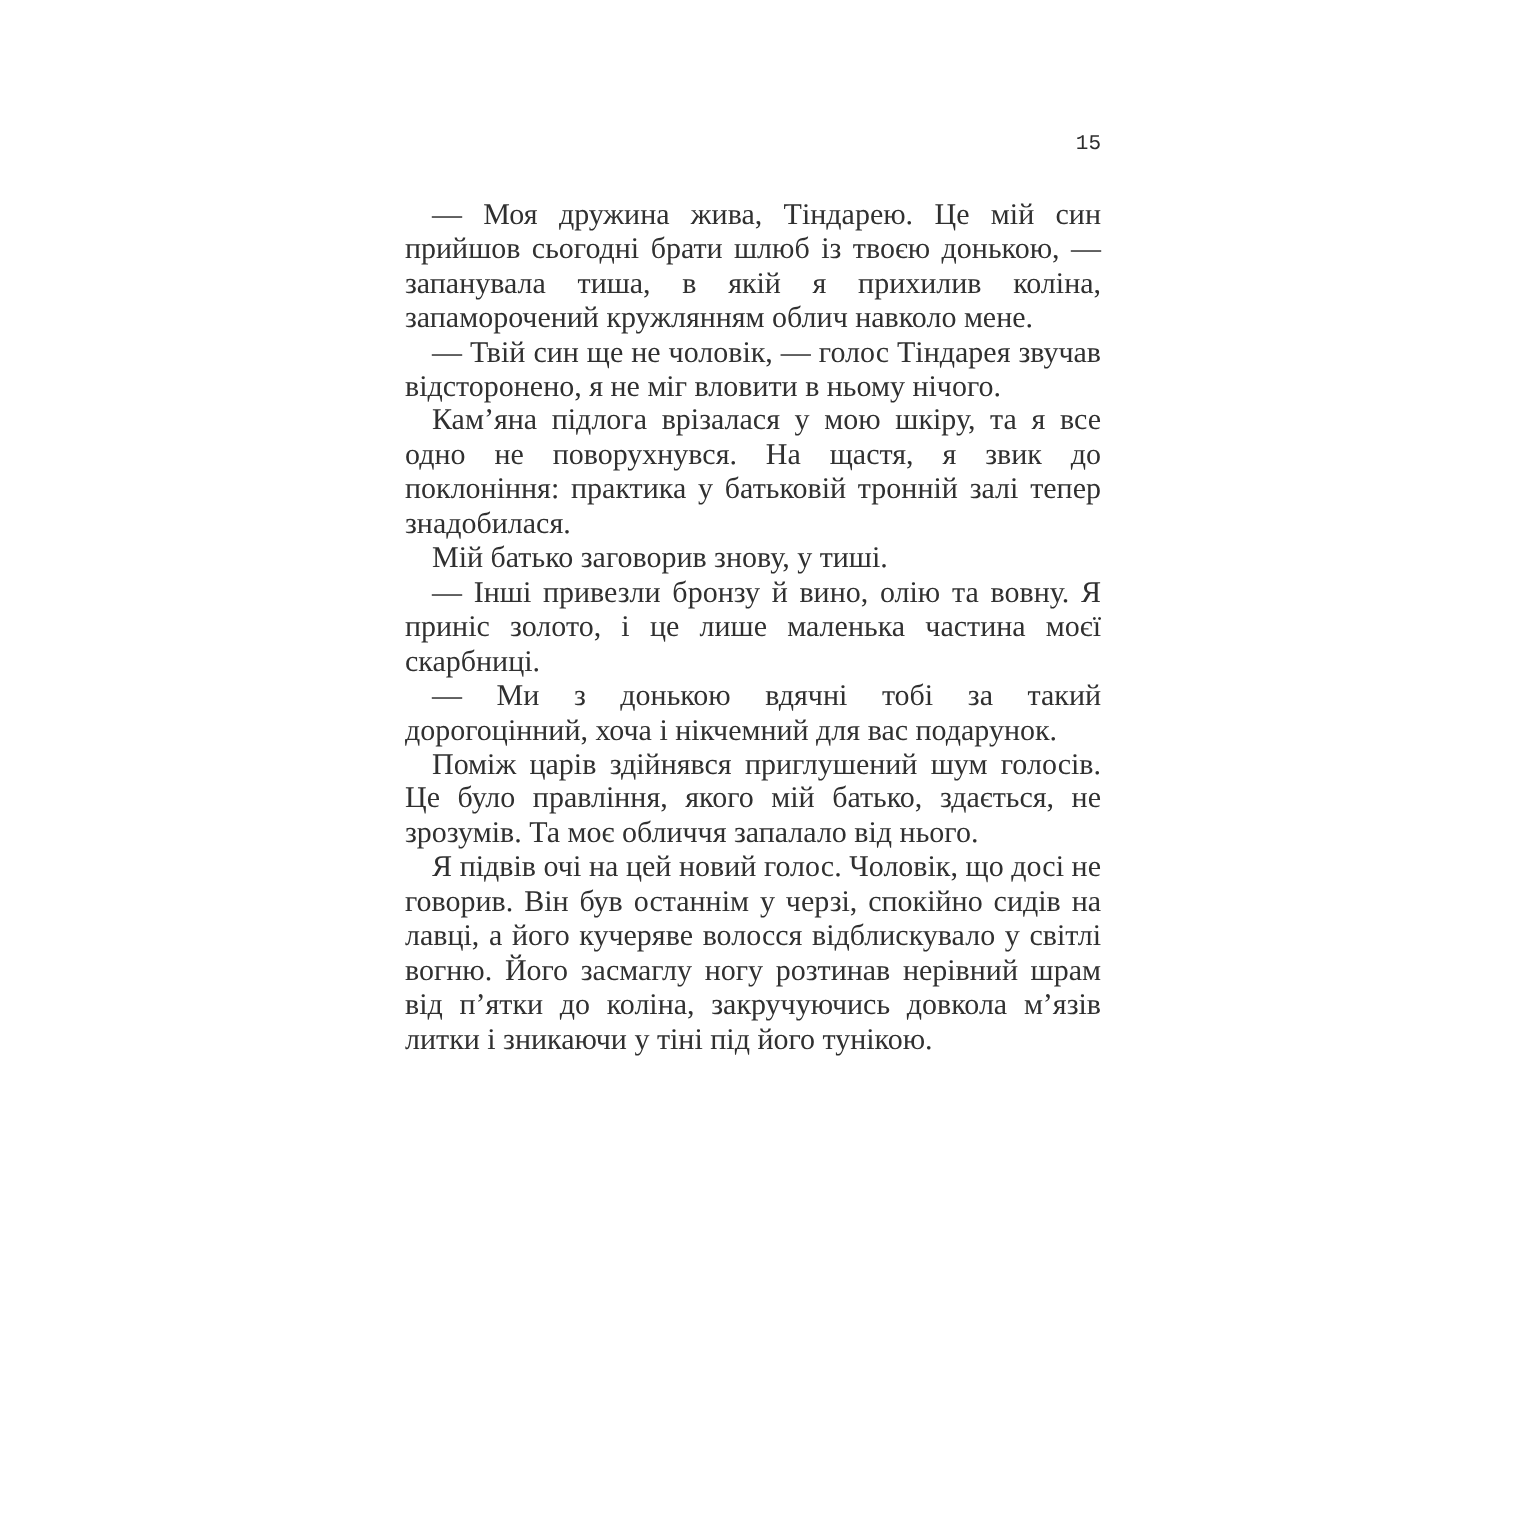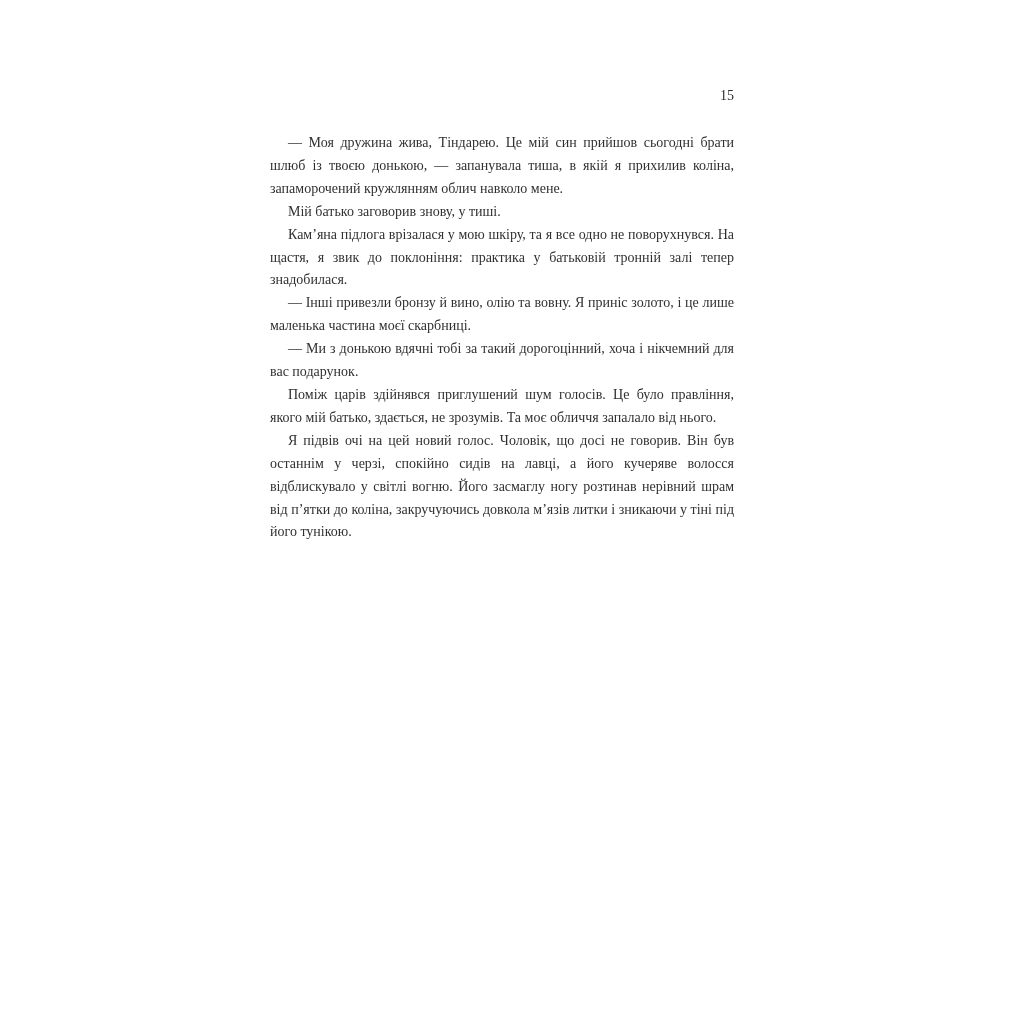--- a/index.html
+++ b/index.html
@@ -12,48 +12,49 @@
       height: 1024px;
       position: relative;
       overflow: hidden;
     }
     .page-number {
       position: absolute;
       top: 88px;
       left: 700px;
       width: 34px;
       text-align: right;
-      font-family: Liberation Serif, serif;
+      font-family: Liberation Mono, monospace;
       font-size: 14px;
       color: #2e2e2e;
     }
     .text-block {
       position: absolute;
       top: 132px;
       left: 270px;
       width: 464px;
       font-family: "Liberation Serif", "DejaVu Serif", serif;
-      font-size: 14px;
+      font-size: 20px;
       line-height: 22.9px;
       color: #303030;
       text-align: justify;
       hyphens: manual;
     }
     .text-block p {
       margin: 0;
       text-indent: 18px;
       text-align-last: left;
     }
   </style>
 </head>
 <body>
 
 <div class="page-number">15</div>
 
 <div class="text-block">
   <p>— Моя дружина жива, Тіндарею. Це мій син прийшов сьогодні брати шлюб із твоєю донькою, — запанувала тиша, в якій я прихилив коліна, запаморочений кружлянням облич навколо мене.</p>
+  <p>— Твій син ще не чоловік, — голос Тіндарея звучав від­сторонено, я не міг вловити в ньому нічого.</p>
+  <p>Кам’яна підлога врізалася у мою шкіру, та я все одно не по­ворухнувся. На щастя, я звик до поклоніння: практика у бать­ковій тронній залі тепер знадобилася.</p>
   <p>Мій батько заговорив знову, у тиші.</p>
-  <p>Кам’яна підлога врізалася у мою шкіру, та я все одно не по­ворухнувся. На щастя, я звик до поклоніння: практика у бать­ковій тронній залі тепер знадобилася.</p>
   <p>— Інші привезли бронзу й вино, олію та вовну. Я приніс золото, і це лише маленька частина моєї скарбниці.</p>
   <p>— Ми з донькою вдячні тобі за такий дорогоцінний, хоча і нікчемний для вас подарунок.</p>
   <p>Поміж царів здійнявся приглушений шум голосів. Це було правління, якого мій батько, здається, не зрозумів. Та моє обличчя запалало від нього.</p>
   <p>Я підвів очі на цей новий голос. Чоловік, що досі не гово­рив. Він був останнім у черзі, спокійно сидів на лавці, а його кучеряве волосся відблискувало у світлі вогню. Його засмаглу ногу розтинав нерівний шрам від п’ятки до коліна, закручую­чись довкола м’язів литки і зникаючи у тіні під його тунікою.</p>
 </div>
 
 </body></html>

